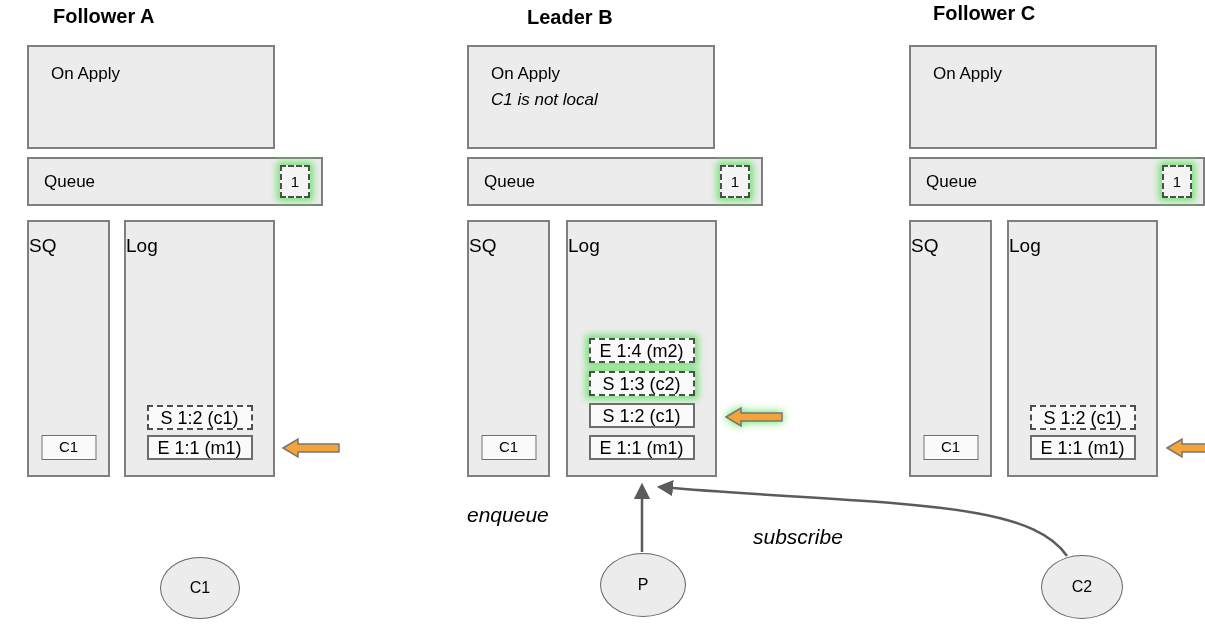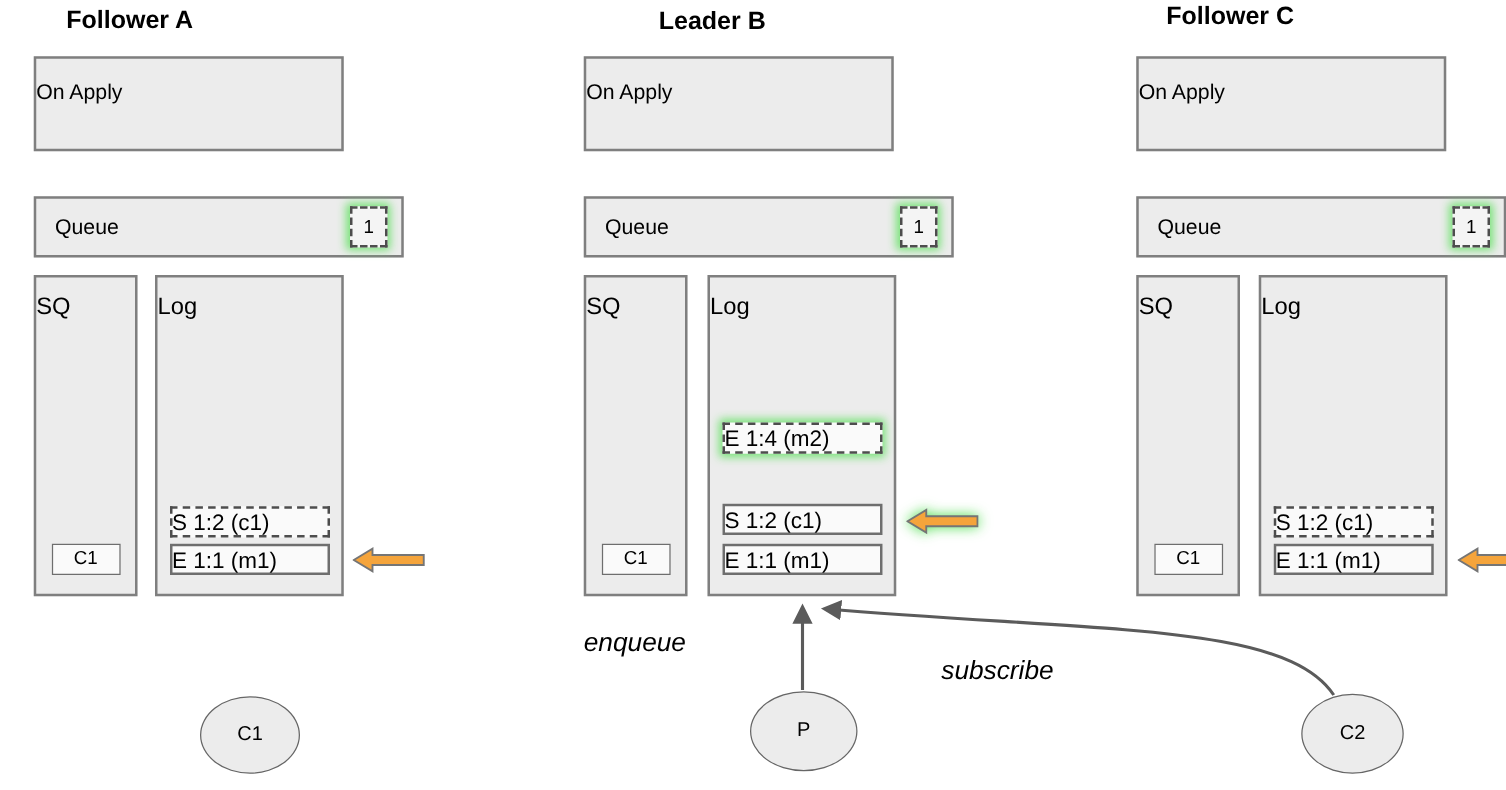--- a/index.html
+++ b/index.html
@@ -20,21 +20,21 @@
     font-weight: bold;
     white-space: nowrap;
   }
 
   .panel {
     position: absolute;
     background: #ececec;
     border: 2px solid #7f7f7f;
   }
 
-  .on-apply { width: 248px; height: 76px; top: 45px; padding: 14px 0 0 0; }
+  .on-apply { width: 248px; height: 104px; top: 45px; padding: 14px 0 0 22px; }
   .on-apply .line { display: block; font-size: 17px; line-height: 26px; }
   .on-apply .line.italic { font-style: italic; }
 
   .queue { width: 296px; height: 49px; top: 157px; }
   .queue-label {
     position: absolute; left: 15px; top: 0; height: 45px;
     line-height: 45px; font-size: 17px;
   }
   .queue-badge {
     position: absolute; right: 11px; top: 6px;
@@ -53,23 +53,23 @@
   .sq-chip {
     position: absolute; left: 50%; transform: translateX(-50%);
     bottom: 15px; width: 55px; height: 25px;
     background: #fafafa; border: 1.5px solid #6e6e6e;
     text-align: center; line-height: 22px; font-size: 15px;
   }
 
   .log { width: 151px; height: 257px; top: 220px; }
   .log-entry {
     position: absolute; left: 50%; transform: translateX(-50%);
-    width: 128px; height: 25px;
+    width: 106px; height: 25px;
     background: #fafafa;
-    line-height: 22px; font-size: 18px;
+    text-align: center; line-height: 22px; font-size: 18px;
     white-space: nowrap;
   }
   .log-entry.solid { border: 2px solid #6e6e6e; }
   .log-entry.dashed { border: 2px dashed #4d4d4d; }
   .log-entry.glow { box-shadow: 0 0 7px 3px #74e274; }
 
   .pointer-arrow { position: absolute; width: 58px; height: 24px; }
   .pointer-arrow.glow { filter: drop-shadow(0 0 5px rgba(70,220,70,0.95)); }
 
   .actor {
@@ -118,35 +118,37 @@
   </div>
 
   <svg class="pointer-arrow" style="left:262px; top:436px;" viewBox="0 0 58 24">
     <polygon points="1,12 16,3 16,8 57,8 57,16 16,16 16,21" fill="#f5a43b" stroke="#757575" stroke-width="1.5"></polygon>
   </svg>
 
   <div class="node-title" style="left:507px; top:6px;">Leader B</div>
 
   <div class="panel on-apply" style="left:447px;">
     <span class="line">On Apply</span>
+    <span class="line italic">C1 is not local</span>
   </div>
 
   <div class="panel queue" style="left:447px;">
     <span class="queue-label">Queue</span>
     <span class="queue-badge">1</span>
   </div>
 
   <div class="panel sq" style="left:447px;">
     <span class="sq-label">SQ</span>
     <span class="sq-chip">C1</span>
   </div>
 
   <div class="panel log" style="left:546px;">
     <span class="log-label">Log</span>
     <span class="log-entry dashed glow" style="bottom:112px;">E 1:4 (m2)</span>
+    <span class="log-entry dashed glow" style="bottom:79px;">S 1:3 (c2)</span>
     <span class="log-entry solid" style="bottom:47px;">S 1:2 (c1)</span>
     <span class="log-entry solid" style="bottom:15px;">E 1:1 (m1)</span>
   </div>
 
   <svg class="pointer-arrow glow" style="left:705px; top:405px;" viewBox="0 0 58 24">
     <polygon points="1,12 16,3 16,8 57,8 57,16 16,16 16,21" fill="#f5a43b" stroke="#757575" stroke-width="1.5"></polygon>
   </svg>
 
   <div class="node-title" style="left:913px; top:2px;">Follower C</div>
 

